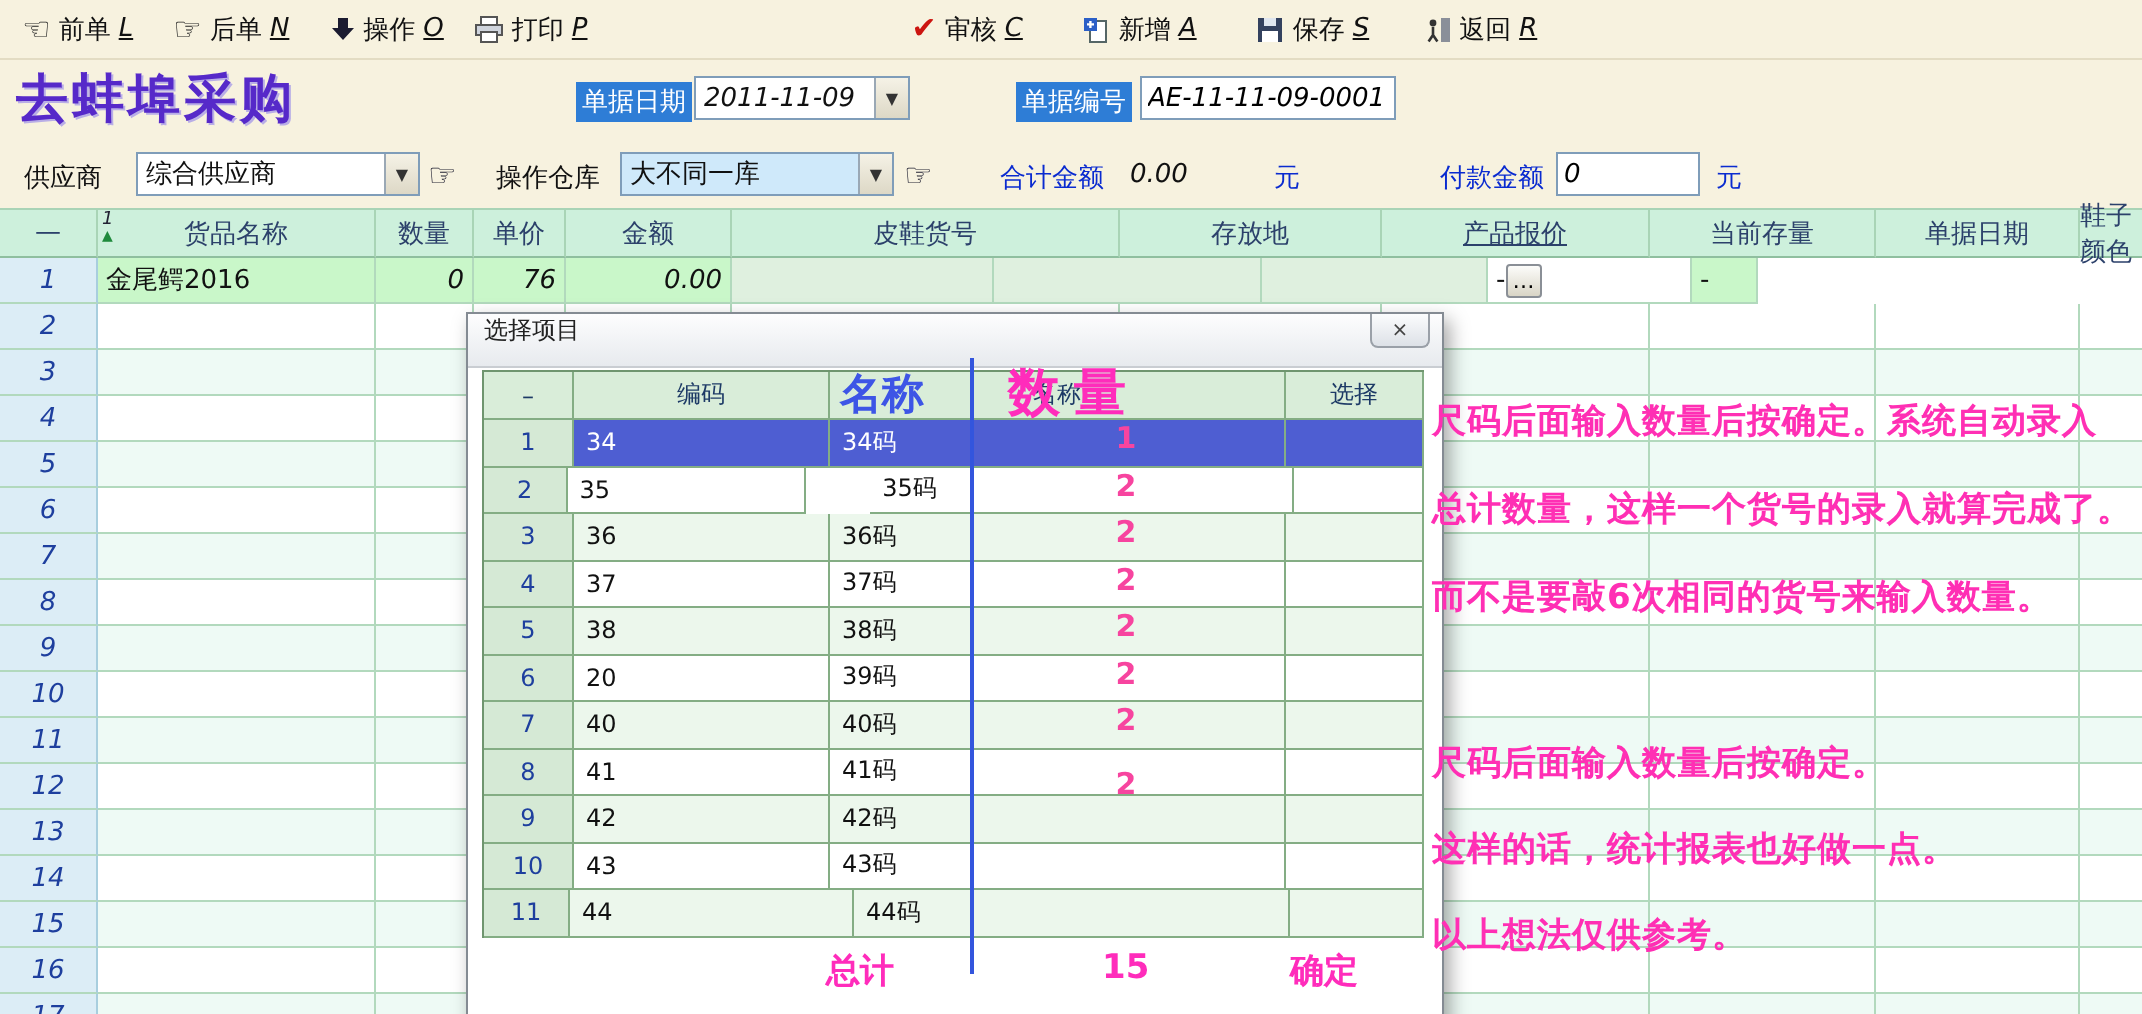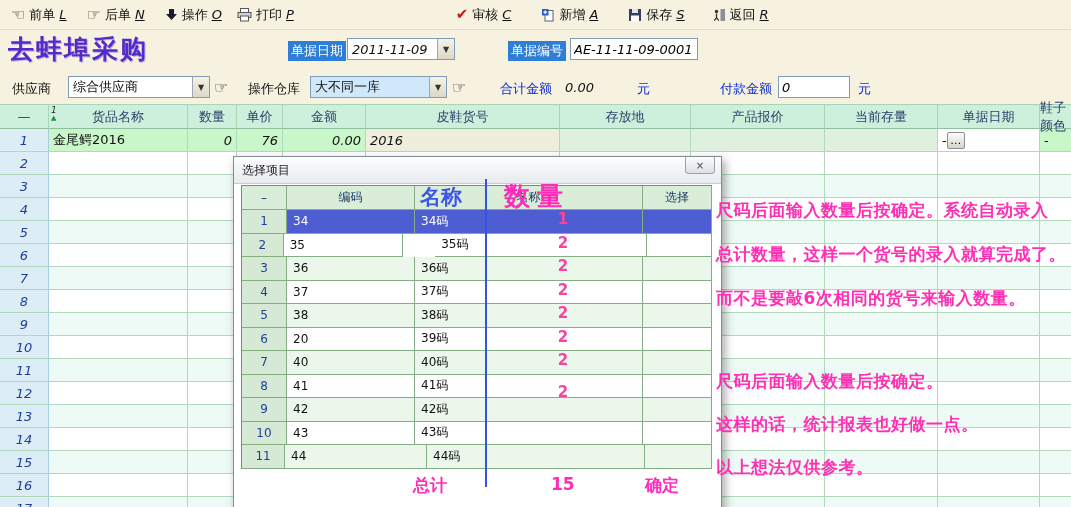--- a/index.html
+++ b/index.html
@@ -50,21 +50,21 @@
   .mcell.palegreen{background:#dff0df;}
   .mcell.left{justify-content:flex-start;}
   .mcell.right{justify-content:flex-end;}
   .sizecell{justify-content:space-between;}
   .ellip{width:18px;height:17px;font-size:11px;line-height:1;background:linear-gradient(#fcfcfa,#d9d5c6);
        border:1px solid #8a8f96;border-radius:2px;padding:0;font-family:inherit;}
   
   .dlg{position:absolute;left:233px;top:156px;width:489px;height:360px;background:#fff;
        border:1px solid #848b93;box-shadow:3px 4px 9px rgba(0,0,0,.35);z-index:20;}
   .dlgtb{position:absolute;left:0;top:0;width:100%;height:27px;background:linear-gradient(#fdfdfe,#e7eaee);
-       border-bottom:1px solid #c9cdd2;display:flex;align-items:center;padding-left:8px;font-size:12px;color:#222;}
+       border-bottom:1px solid #c9cdd2;display:flex;align-items:flex-start;padding-left:8px;font-size:12px;color:#222;}
   .dlgclose{position:absolute;top:0;right:6px;width:30px;height:17px;background:linear-gradient(#fbfcfd,#dde1e7);
        border:1px solid #9aa0a8;border-top:none;border-radius:0 0 4px 4px;color:#444;font-size:10px;
        display:flex;align-items:center;justify-content:center;}
   .dtable{position:absolute;left:7px;top:28px;width:471px;border-left:1px solid #6f956f;border-top:1px solid #6f956f;}
   .dhead{display:flex;height:24px;}
   .dhc{background:#d9edd9;border-right:1px solid #84ad84;border-bottom:1px solid #84ad84;color:#1d3a66;
        font-size:12px;display:flex;align-items:center;justify-content:center;}
   .drow{display:flex;height:23.5px;}
   .drn{background:#d5e9d5;border-right:1px solid #84ad84;border-bottom:1px solid #84ad84;color:#1e3f9e;
        font-size:12px;display:flex;align-items:center;justify-content:center;}
@@ -214,40 +214,39 @@
         </div>
         <div class="mhc" style="width: 83px;">
           <span>金额</span>
         </div>
         <div class="mhc" style="width: 194px;">
           <span>皮鞋货号</span>
         </div>
         <div class="mhc" style="width: 131px;">
           <span>存放地</span>
         </div>
-        <div class="mhc" style="width: 134px;">
+        <div class="mhc" style="width: 134px; text-decoration: underline;">
           <span>产品报价</span>
         </div>
         <div class="mhc" style="width: 113px;">
           <span>当前存量</span>
         </div>
         <div class="mhc" style="width: 102px;">
           <span>单据日期</span>
         </div>
         <div class="mhc" style="width: 33px;">
           <span>鞋子颜色</span>
         </div>
       </div>
       <div class="mrow">
         <div class="mrn">1</div>
         <div class="mcell r1 left" style="width: 139px;">金尾鳄2016</div>
         <div class="mcell r1 right num" style="width: 49px;">0</div>
         <div class="mcell r1 right num" style="width: 46px;">76</div>
         <div class="mcell r1 right num" style="width: 83px;">0.00</div>
-        <div class="mcell r1 left num beige" style="width: 194px;">2016</div>
         <div class="mcell r1 palegreen" style="width: 131px;"></div>
         <div class="mcell r1 palegreen" style="width: 134px;"></div>
         <div class="mcell r1 palegreen" style="width: 113px;"></div>
         <div class="mcell r1 left sizecell" style="width: 102px; background: rgb(255, 255, 255);">
           <span>-</span>
           <button class="ellip">…</button>
         </div>
         <div class="mcell r1 left" style="width: 33px;">-</div>
       </div>
       <div class="mrow">

